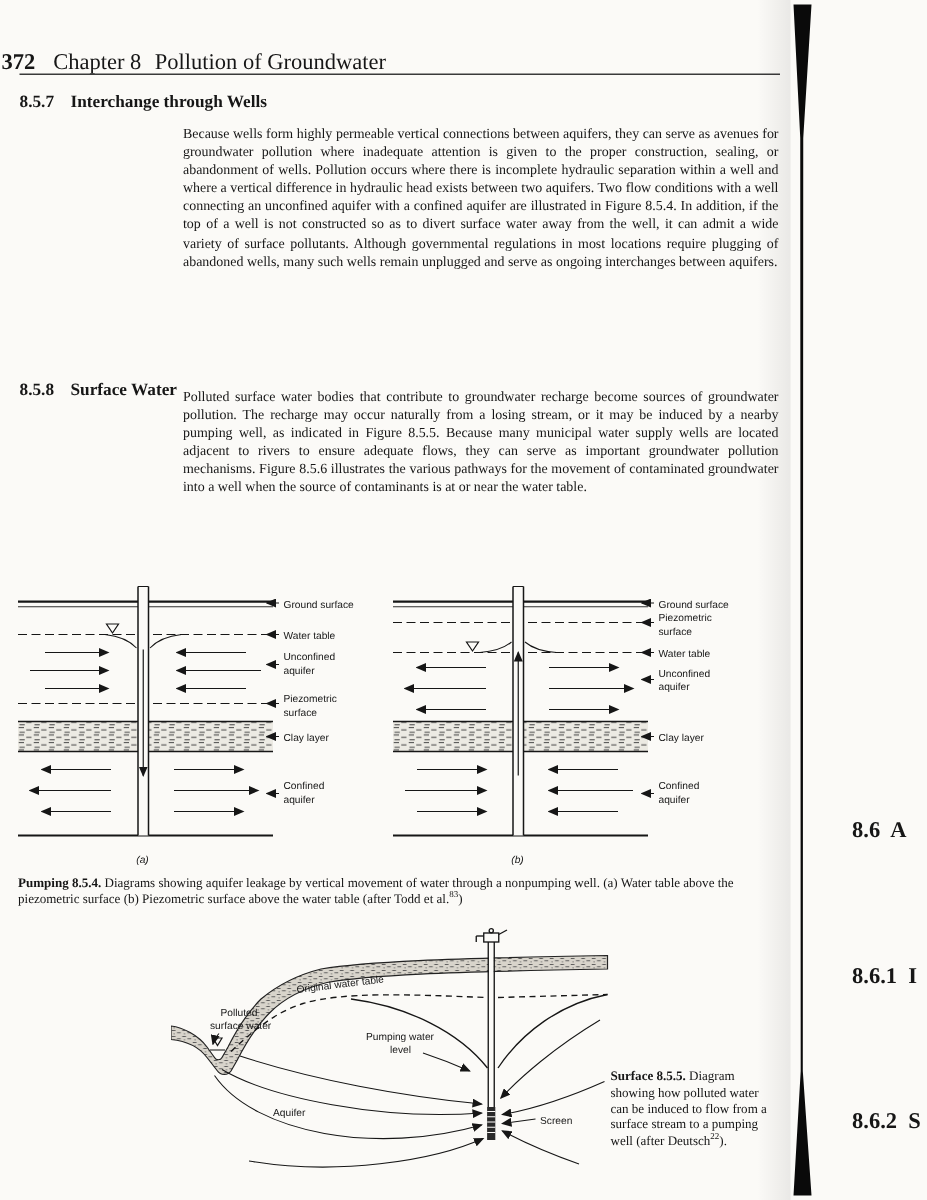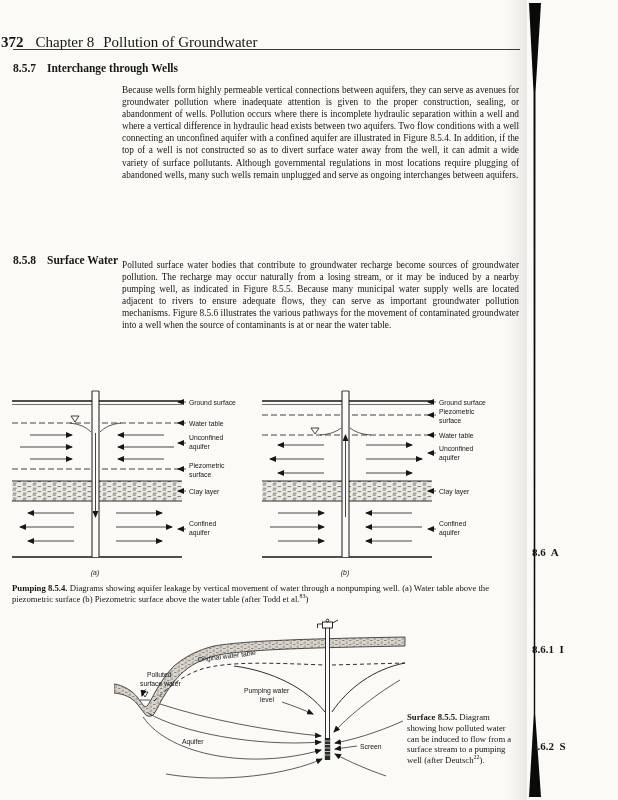--- a/index.html
+++ b/index.html
@@ -33,21 +33,21 @@
   #cap854 { top:583px; left:12px; width:506px; text-align:left; }
   #fig855 { position:absolute; top:618px; left:114px; }
   #cap855 { top:712px; left:407px; width:110px; }
   .cap-lead { font-weight:bold; }
   sup { font-size:6px; vertical-align:super; line-height:0; }
 
   .spine { position:absolute; top:0; left:0; width:618px; height:800px; pointer-events:none; }
   .edge-shade { position:absolute; top:0; left:505px; width:22px; height:800px;
                 background:linear-gradient(to right, rgba(0,0,0,0), rgba(0,0,0,0.07)); }
 
-  .margin-note { position:absolute; left:532px; font-size:11px; font-weight:bold; white-space:pre; }
+  .margin-note { position:absolute; left:568px; font-size:15px; font-weight:bold; white-space:pre; }
   #mn0 { top:546px; }
   #mn1 { top:643px; }
   #mn2 { top:740px; }
 </style>
 </head>
 <body>
 
 <div class="page">
 
   <svg width="0" height="0" style="position:absolute" aria-hidden="true">

